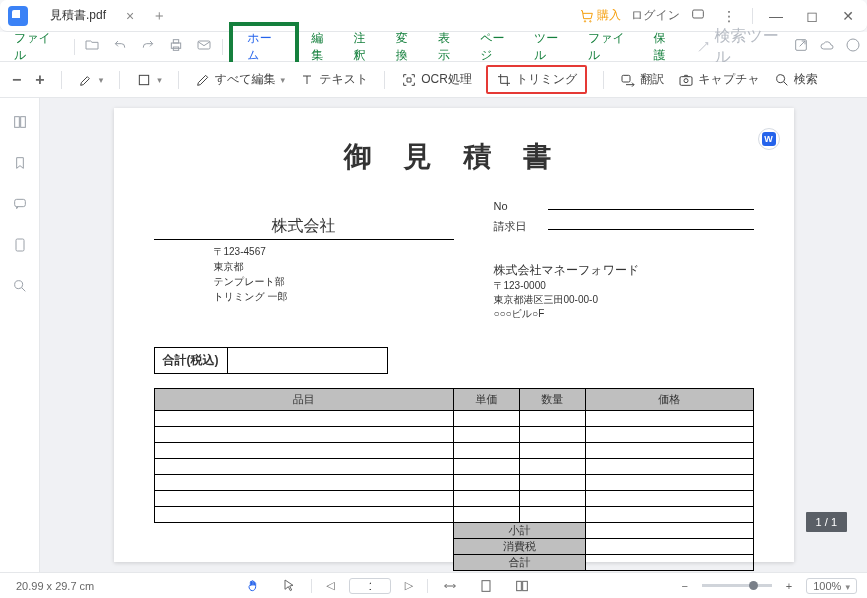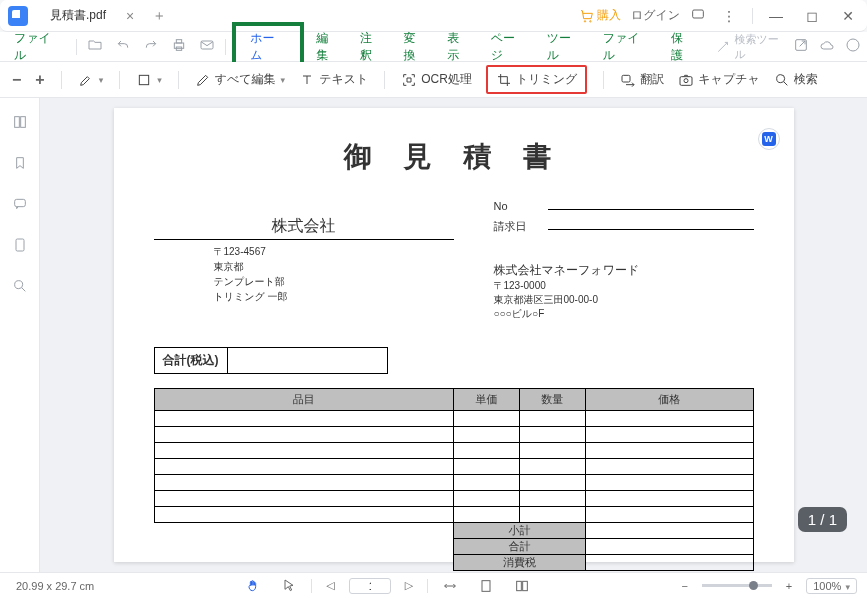--- a/index.html
+++ b/index.html
@@ -18,21 +18,21 @@
 .cart { color: #f59e0b; display: flex; align-items: center; gap: 2px; }
 .win-btn { width: 26px; text-align: center; color: #666; font-size: 14px; }
 
 
 .menubar { height: 30px; background: #fff; display: flex; align-items: center; gap: 4px; padding: 0 6px; border-bottom: 1px solid #e5e7ea; }
 .menubar .m { padding: 2px 8px; color: #15803d; cursor: pointer; }
 .menubar .divider { width: 1px; height: 16px; background: #e0e2e6; margin: 0 2px; }
 .m.active { color: #2563eb; border: 4px solid #15803d; padding: 4px 14px; }
 .quick { color: #9aa0a8; font-size: 14px; padding: 0 4px; }
 .menubar .right-icons { margin-left: auto; display: flex; gap: 10px; color: #9aa0a8; }
-.search-tool { color: #b7bcc4; display: flex; align-items: center; gap: 4px; font-size: 11px; }
+.search-tool { color: #b7bcc4; display: flex; align-items: center; gap: 4px; font-size: 16px; }
 
 
 .toolbar { height: 36px; background: #fff; display: flex; align-items: center; padding: 0 12px; gap: 14px; border-bottom: 1px solid #e5e7ea; font-size: 12px; color: #444; }
 .toolbar .tb { display: flex; align-items: center; gap: 4px; cursor: pointer; }
 .toolbar .sep { width: 1px; height: 18px; background: #e0e2e6; margin: 0 2px; }
 .highlight-red { border: 2px solid #e53935; padding: 4px 8px; border-radius: 2px; }
 .zoom-sign { font-size: 16px; color: #666; font-weight: bold; }
 
 
 .main { flex: 1; display: flex; overflow: hidden; }
@@ -58,21 +58,21 @@
 .total-value { border: 1px solid #000; border-left: none; width: 160px; }
 
 table.items { width: 100%; border-collapse: collapse; margin-top: 14px; font-size: 11px; }
 table.items th { background: #bfbfbf; border: 1px solid #000; padding: 3px; font-weight: normal; }
 table.items td { border: 1px solid #000; height: 16px; }
 .col-name { width: 50%; }
 .col-unit, .col-qty { width: 11%; }
 .col-price { width: 28%; }
 .sum-row td.lbl { background: #bfbfbf; text-align: center; }
 
-.page-indicator { position: absolute; right: 20px; bottom: 40px; background: #5a5f66; color: #fff; padding: 4px 10px; border-radius: 7px; font-size: 15px; }
+.page-indicator { position: absolute; right: 20px; bottom: 40px; background: #5a5f66; color: #fff; padding: 4px 10px; border-radius: 1px; font-size: 11px; }
 
 
 .statusbar { height: 26px; background: #fff; border-top: 1px solid #e5e7ea; display: flex; align-items: center; padding: 0 10px; font-size: 11px; color: #666; }
 .statusbar .s-item { padding: 0 6px; display: flex; align-items: center; gap: 2px; }
 .statusbar .center { margin-left: auto; display: flex; align-items: center; gap: 8px; }
 .statusbar .right { margin-left: auto; display: flex; align-items: center; gap: 8px; }
 .slider-track { width: 70px; height: 3px; background: #d0d4da; position: relative; }
 .slider-thumb { position: absolute; right: 14px; top: -3px; width: 9px; height: 9px; border-radius: 50%; background: #7a8089; }
 .page-input { width: 42px; text-align: center; border: 1px solid #d0d4da; border-radius: 3px; padding: 1px 19px; font-size: 11px; }
 .zoom-select { border: 1px solid #d0d4da; border-radius: 3px; padding: 1px 6px; font-size: 11px; }
@@ -345,26 +345,26 @@
               <td></td>
               <td></td>
             </tr>
         <tr class="sum-row">
               <td style="border:none"></td>
               <td colspan="2" class="lbl">小計</td>
               <td></td>
             </tr>
         <tr class="sum-row">
               <td style="border:none"></td>
-              <td colspan="2" class="lbl">合計</td>
+              <td colspan="2" class="lbl">消費税</td>
               <td></td>
             </tr>
         <tr class="sum-row">
               <td style="border:none"></td>
-              <td colspan="2" class="lbl">消費税</td>
+              <td colspan="2" class="lbl">合計</td>
               <td></td>
             </tr>
       </tbody>
         </table>
 
     </div>
 
     <div class="page-indicator">1 / 1</div>
   </div>
 </div>

